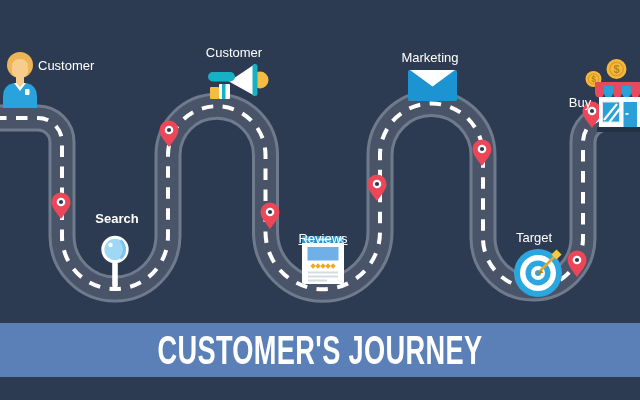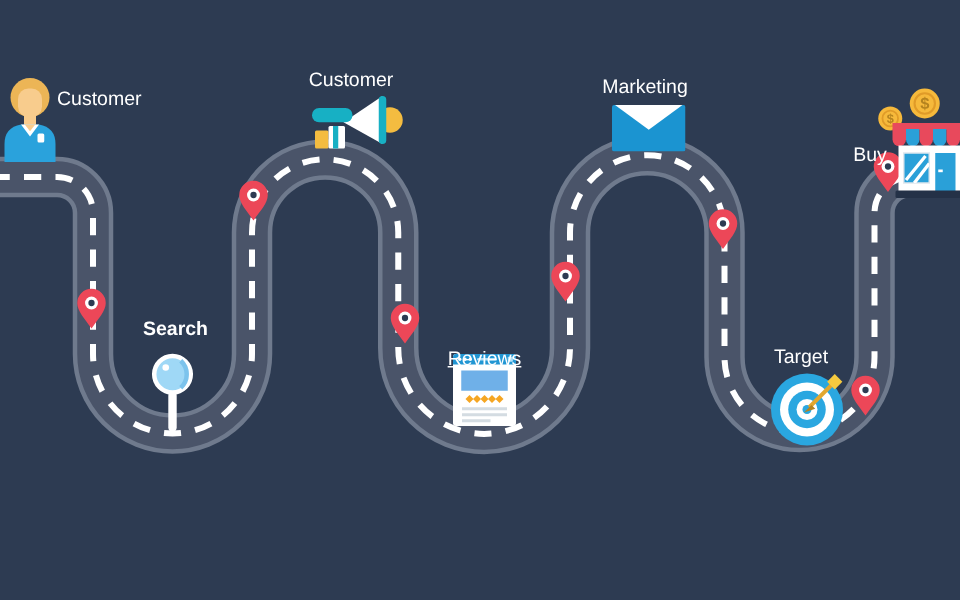--- a/index.html
+++ b/index.html
@@ -154,14 +154,17 @@
   </svg>
 
   <div class="stage-label" style="left:38px;top:59px;text-align:center;">Customer</div>
   <div class="stage-label" style="left:87px;top:212px;width:60px;font-weight:bold;">Search</div>
   <div class="stage-label" style="left:202px;top:46px;width:64px;">Customer</div>
   <div class="stage-label" style="left:292px;top:232px;width:62px;text-decoration:underline;">Reviews</div>
   <div class="stage-label" style="left:396px;top:51px;width:68px;">Marketing</div>
   <div class="stage-label" style="left:503px;top:231px;width:62px;">Target</div>
   <div class="stage-label" style="left:562px;top:96px;width:36px;">Buy</div>
 
+  <div class="banner">
+    <div class="banner-text">CUSTOMER'S JOURNEY</div>
+  </div>
 
 </div>
 
 </body></html>

